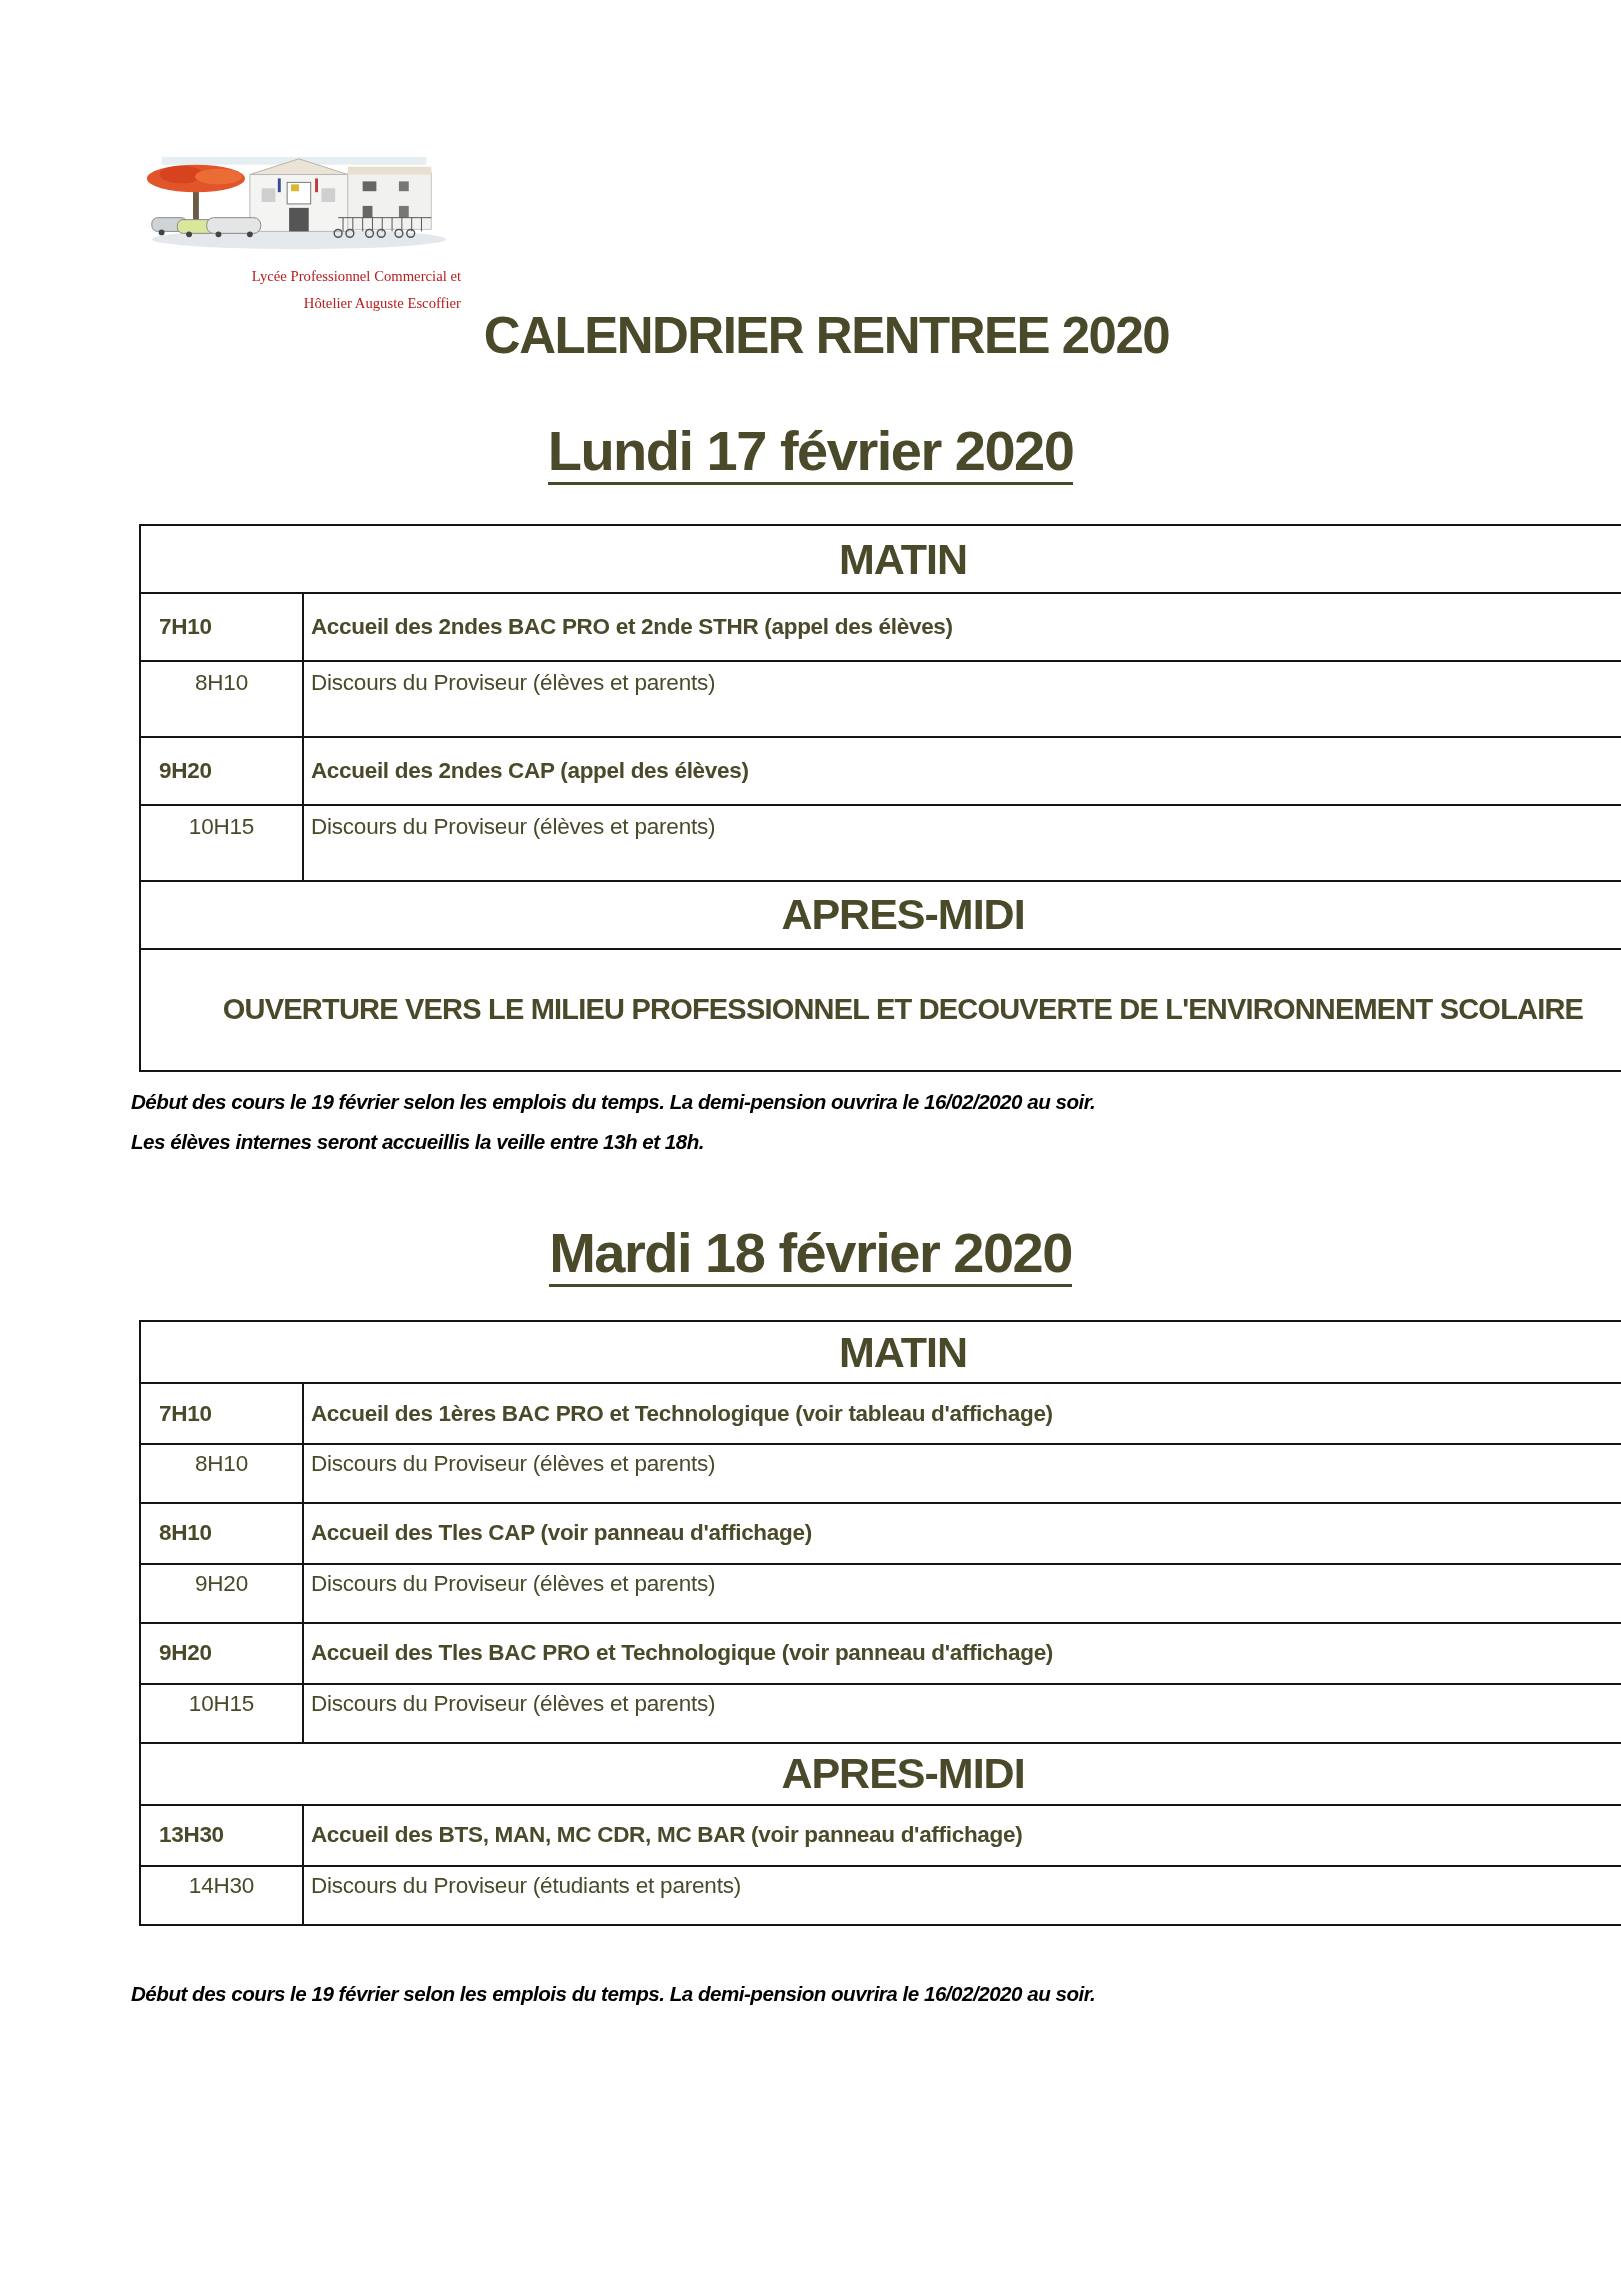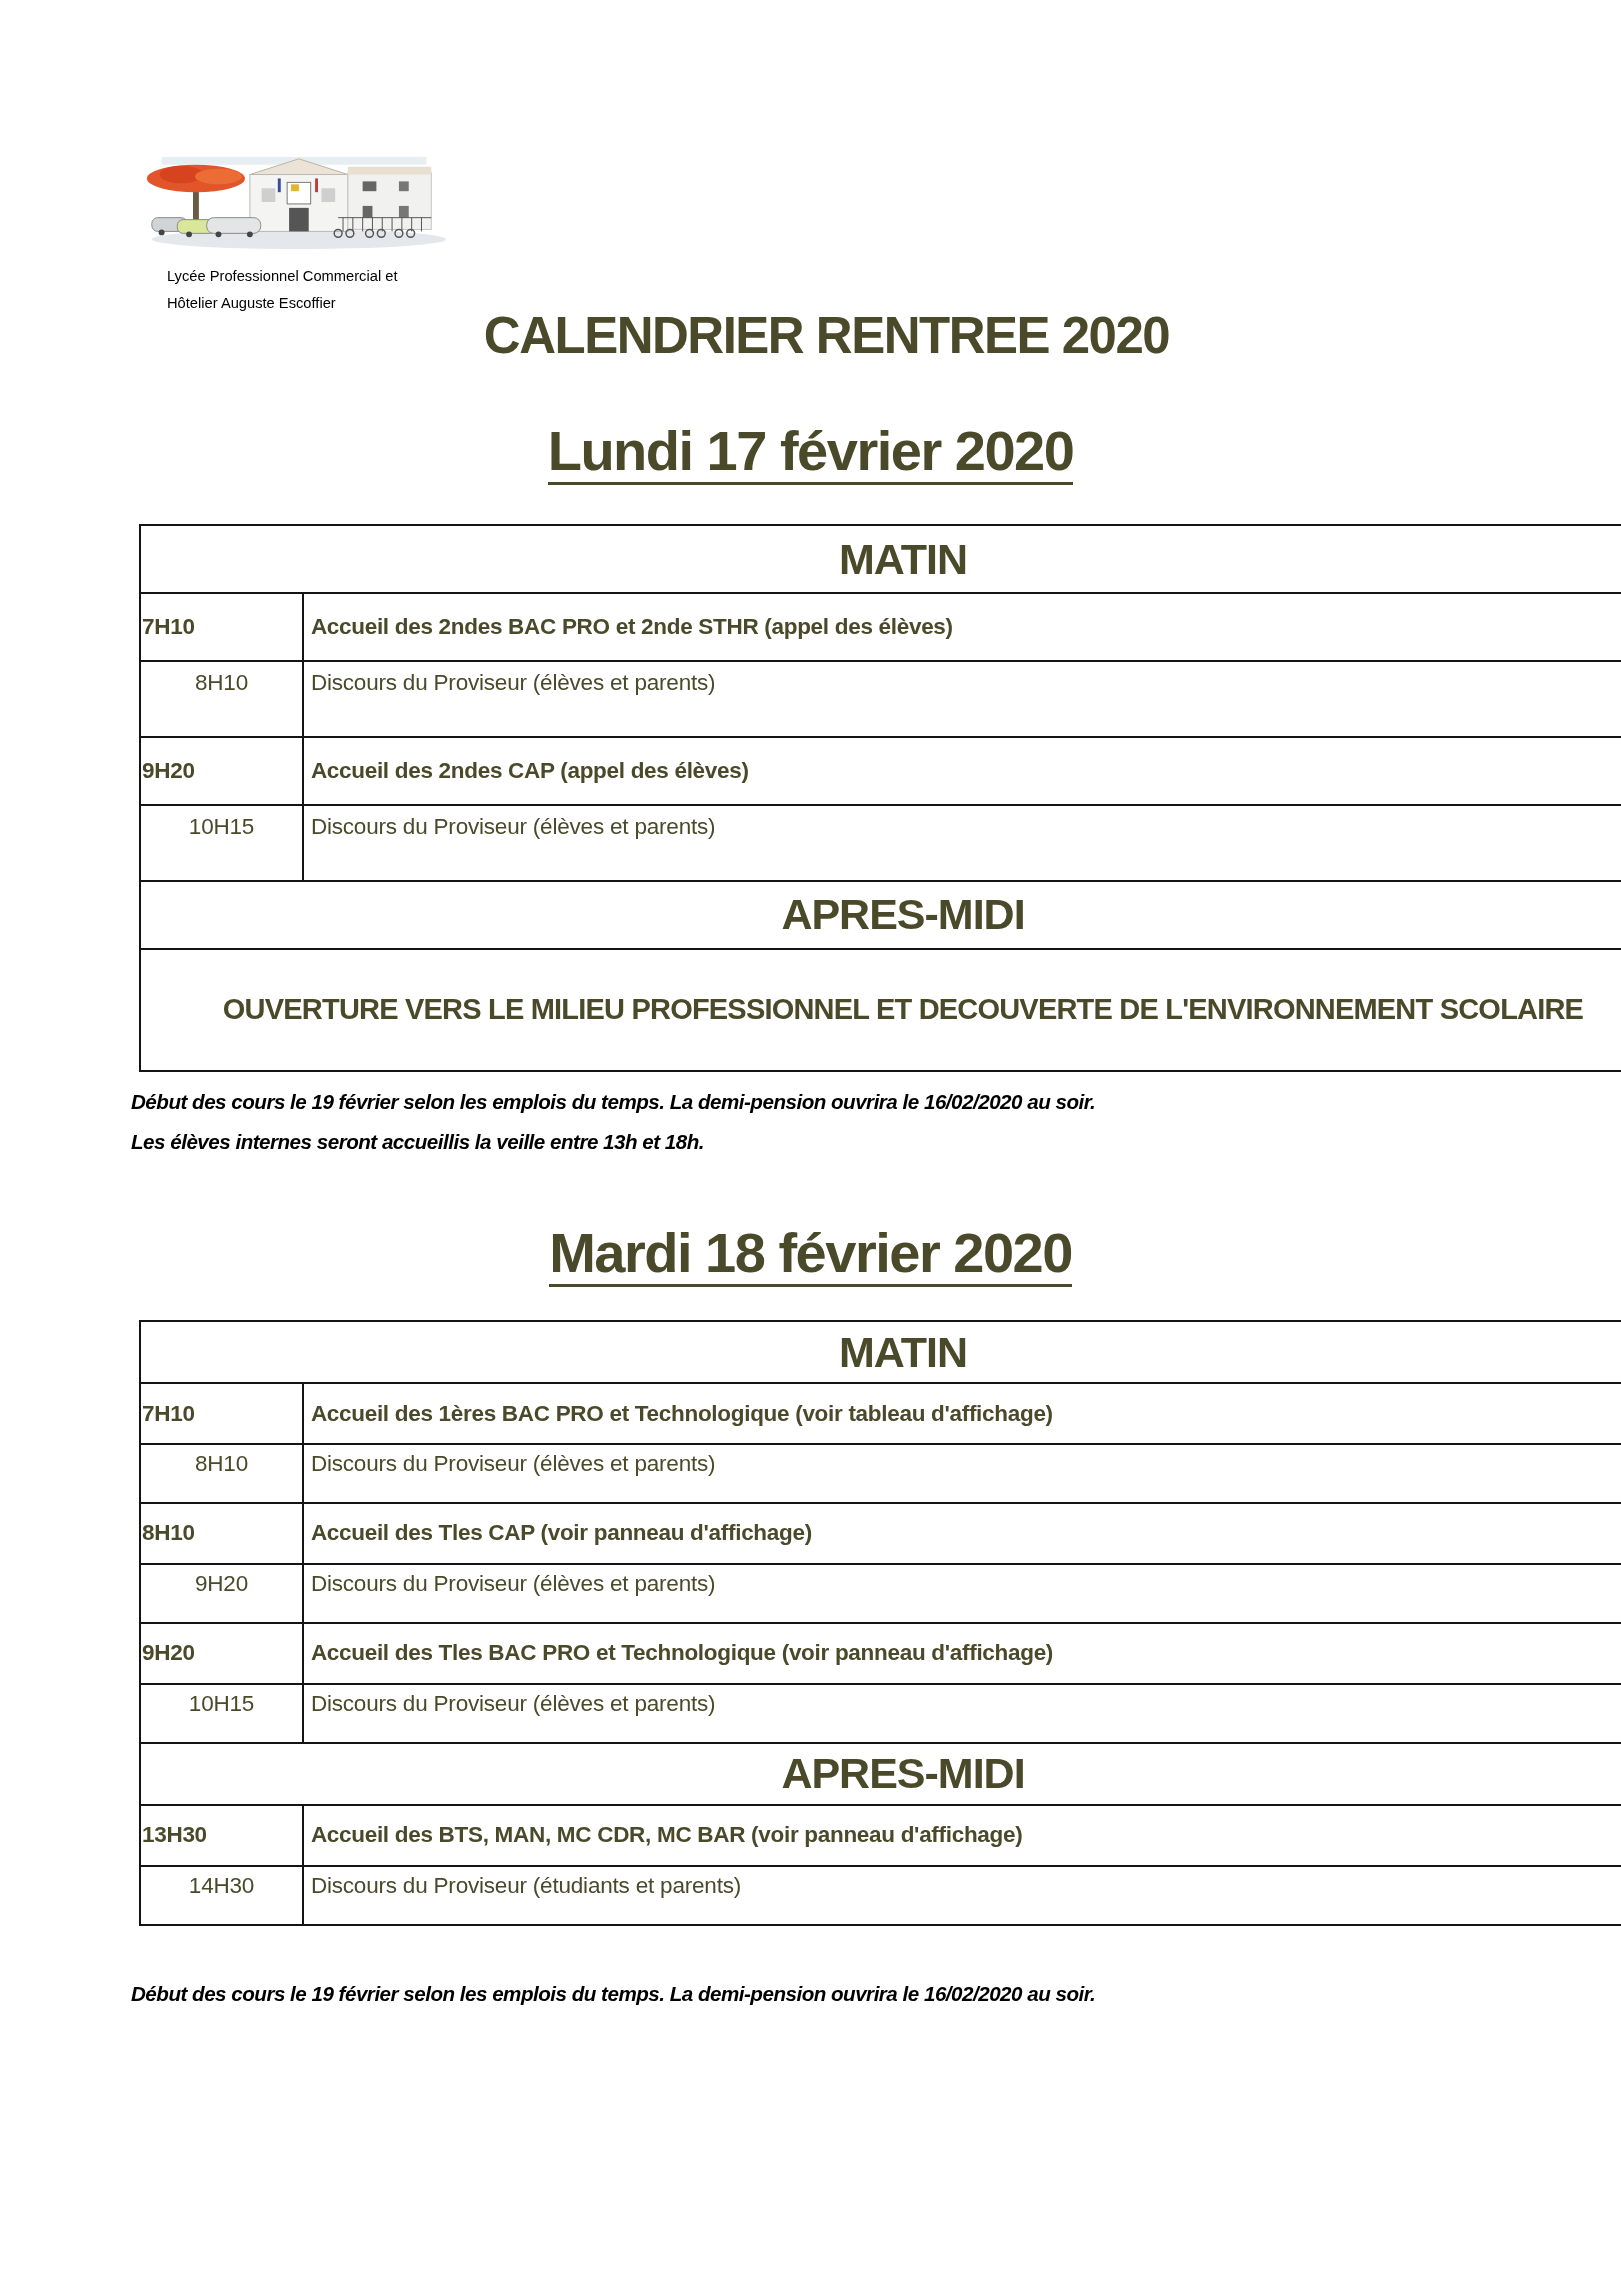--- a/index.html
+++ b/index.html
@@ -2,43 +2,43 @@
 <html><head>
 <meta charset="utf-8">
 <style>
   html, body { margin: 0; padding: 0; background: #ffffff; }
   body { width: 1621px; height: 2292px; position: relative; overflow: hidden;
          font-family: "Liberation Sans", sans-serif; color: #4a4a2b; }
   .abs { position: absolute; }
 
   
   .logo { left: 142px; top: 149px; width: 304px; height: 104px; }
-  .caption { left: 167px; top: 263px; width: 294px; text-align: left;
-             font-family: Liberation Sans, sans-serif; font-size: 14.7px; line-height: 27.4px; color: #000000; }
+  .caption { left: 167px; top: 263px; width: 294px; text-align: right;
+             font-family: Liberation Serif, serif; font-size: 14.7px; line-height: 27.4px; color: #b91c1c; }
 
   
   .title { left: 16px; width: 1621px; top: 306px; text-align: center; font-weight: bold;
            font-size: 51px; letter-spacing: -1.5px; line-height: 59px; color: #4a4a2b; }
   .day-heading { left: 0; width: 1621px; text-align: center; font-weight: bold;
                  font-size: 56px; letter-spacing: -1.5px; line-height: 55px; color: #4a4a2b; }
   .day-heading span { border-bottom: 3.9px solid #4a4a2b; padding-bottom: 0px; }
   .day1 { top: 423px; }
   .day2 { top: 1225px; }
 
   
   .sched { position: absolute; left: 139px; width: 1528px; border-collapse: collapse;
            table-layout: fixed; }
   .sched td { border: 2.9px solid #141414; padding: 0; color: #4a4a2b; }
   .sched col.c-time { width: 163px; }
   .sched .section-head td { text-align: center; font-weight: bold; font-size: 43px;
            letter-spacing: -1px; }
   .sched .t1-head td { height: 66px; }
   .sched .t2-head td { height: 60px; }
   .sched .row-main td { font-weight: bold; font-size: 22.5px; letter-spacing: -0.3px; vertical-align: middle; }
-  .sched .row-main .time { padding-left: 1px; margin-left: 36px; }
+  .sched .row-main .time { padding-left: 18px; margin-left: 36px; }
   .sched .row-sub td { font-size: 22.5px; letter-spacing: -0.2px; }
   .sched .row-sub .time { text-align: center; }
   .sched .desc { padding-left: 6.9px; }
   .t1 .row-main td { height: 66px; }
   .t1 .row-sub td { height: 66px; vertical-align: top; padding-top: 7.8px; }
   .t2 .row-main td { height: 59px; }
   .t2 .row-sub td { height: 51px; vertical-align: top; padding-top: 5.9px; }
   .t1 { top: 524px; }
   .t2 { top: 1320px; }
   .t1 .ouverture td { height: 120px; text-align: center; font-weight: bold; font-size: 29px;

